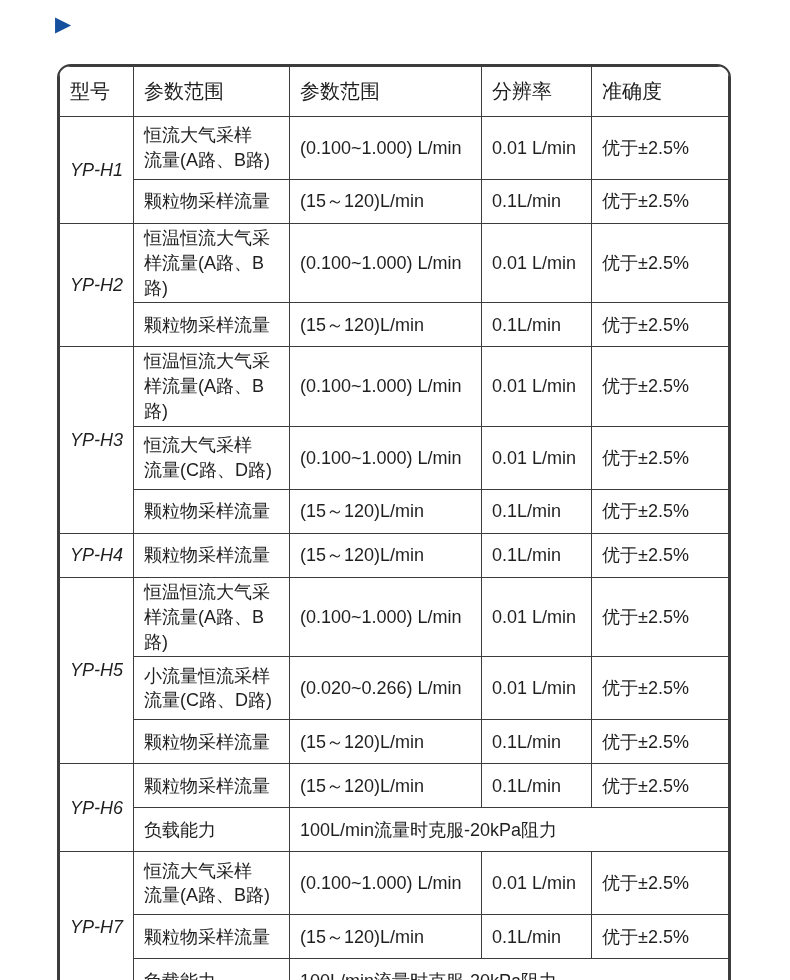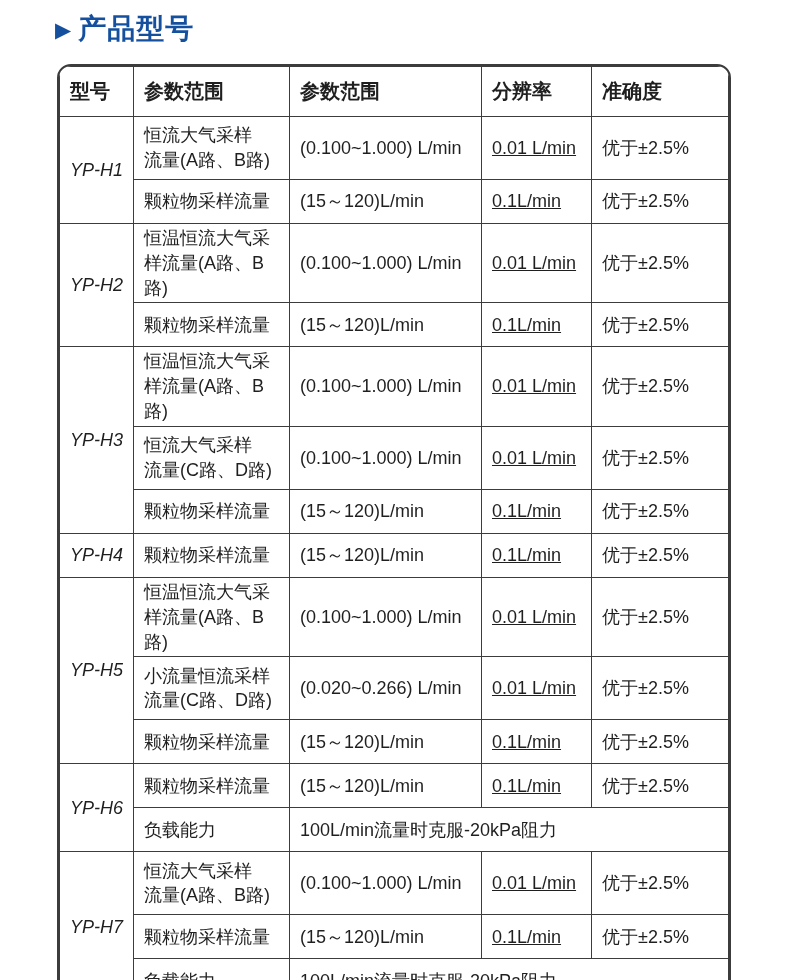--- a/index.html
+++ b/index.html
@@ -54,36 +54,35 @@
     border: 1.5px solid #3c3c3c;
     padding: 2px 6px 2px 10px;
     font-weight: normal;
     text-align: left;
     vertical-align: middle;
     font-size: 18px;
     line-height: 1.38;
     color: #1f1f1f;
     overflow: hidden;
   }
-  table.spec thead th { font-size: 20px; font-weight: bold; }
+  table.spec thead th { font-size: 20px; }
   tr.rh-head { height: 50px; }
   tr.rh2 { height: 63px; }
   tr.rh1 { height: 44px; }
   td.model { font-size: 19px; font-style: italic; }
   td.pre { white-space: pre-line; }
-  td.res { text-align: center; padding-left: 4px; padding-right: 4px; text-decoration: underline; }
+  td.res { text-align: center; padding-left: 4px; padding-right: 4px; }
 </style>
 </head>
 <body>
 
 <div class="page">
 
   <div class="title-row">
     <span class="title-arrow">▶</span>
-    <h1 class="page-title">产品型号</h1>
   </div>
 
   <div class="tbl-wrap">
     <table class="spec">
       <colgroup>
         <col style="width:74px">
           <col style="width:156px">
           <col style="width:192px">
           <col style="width:110px">
           <col>

